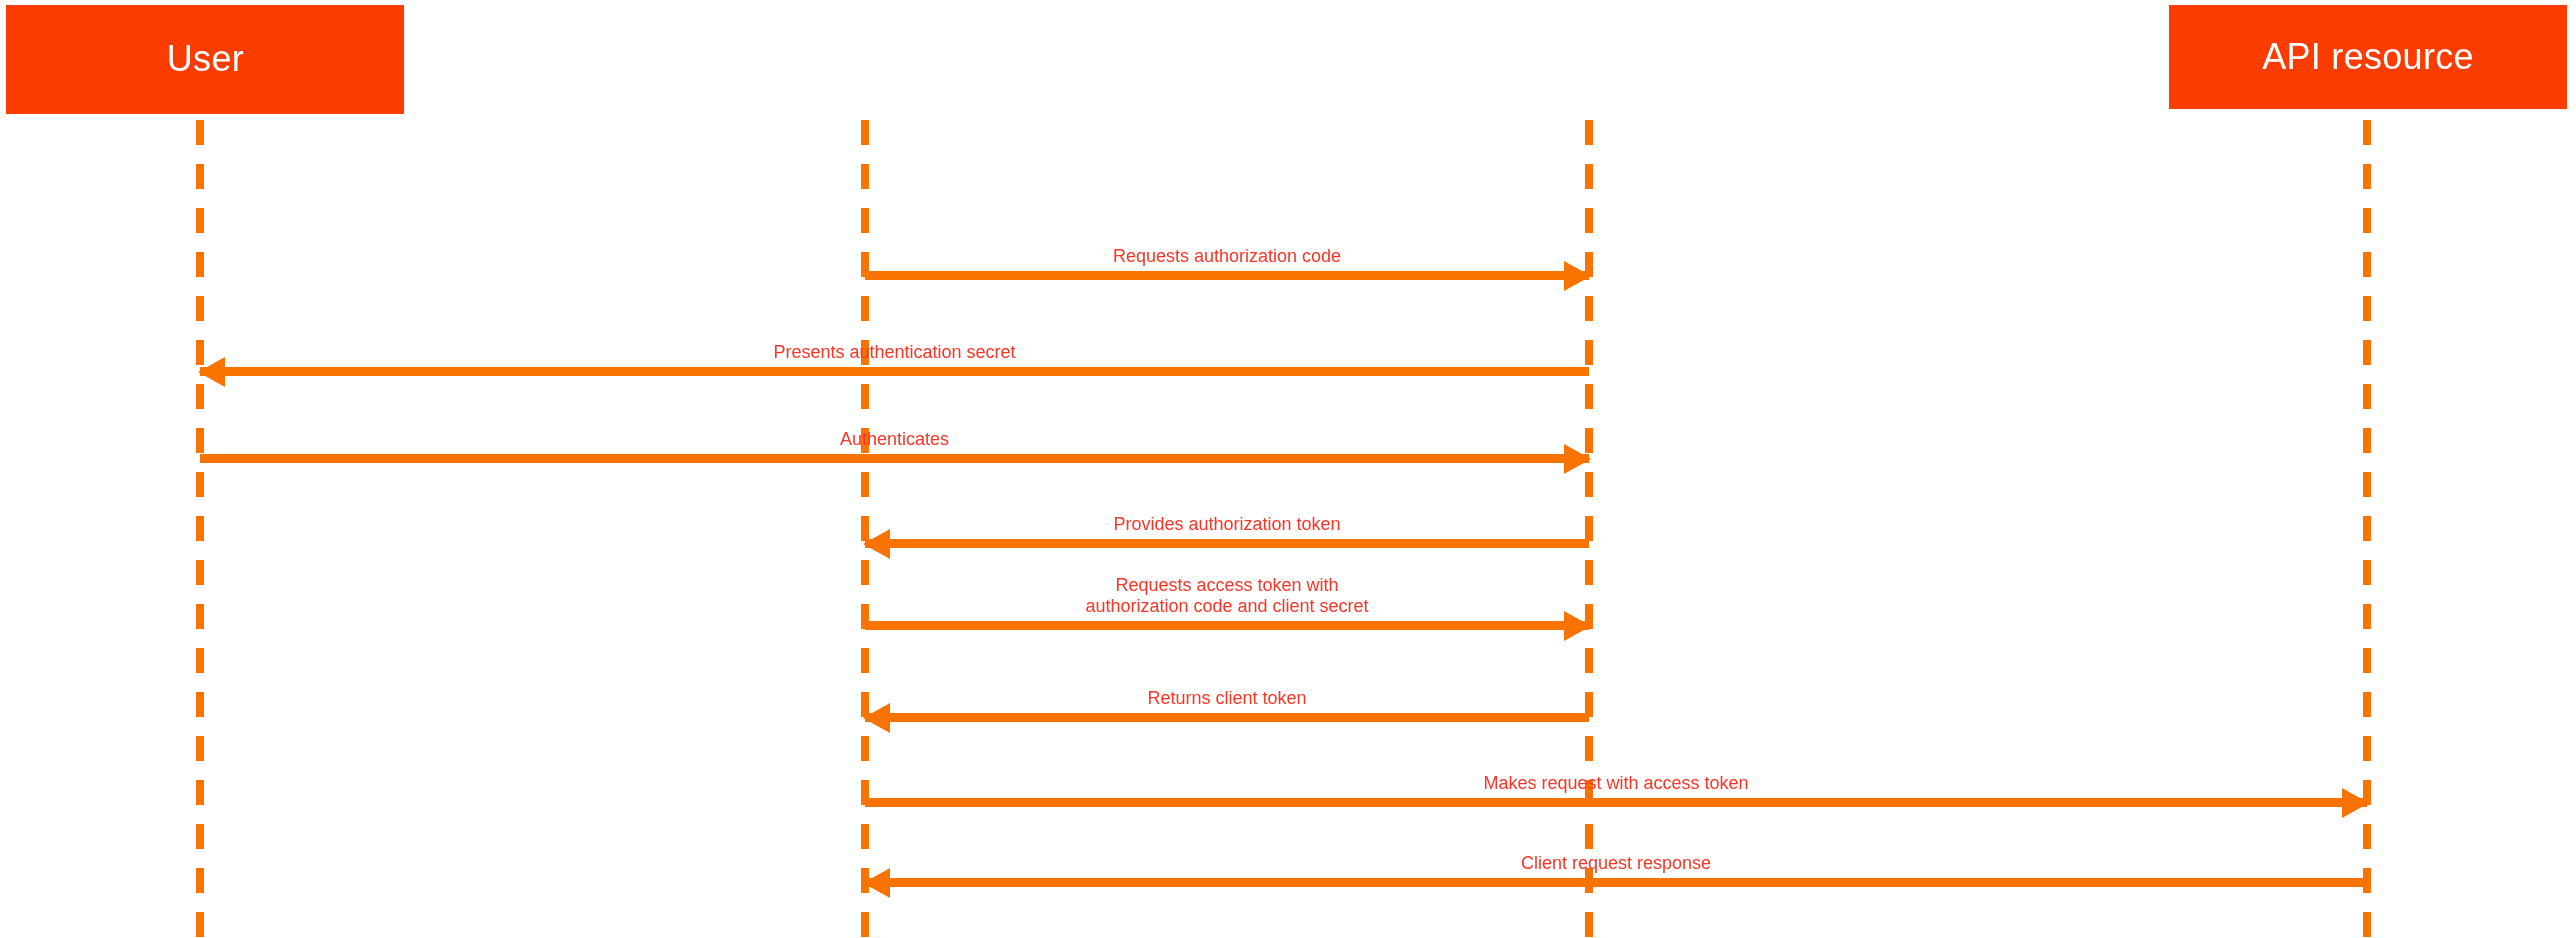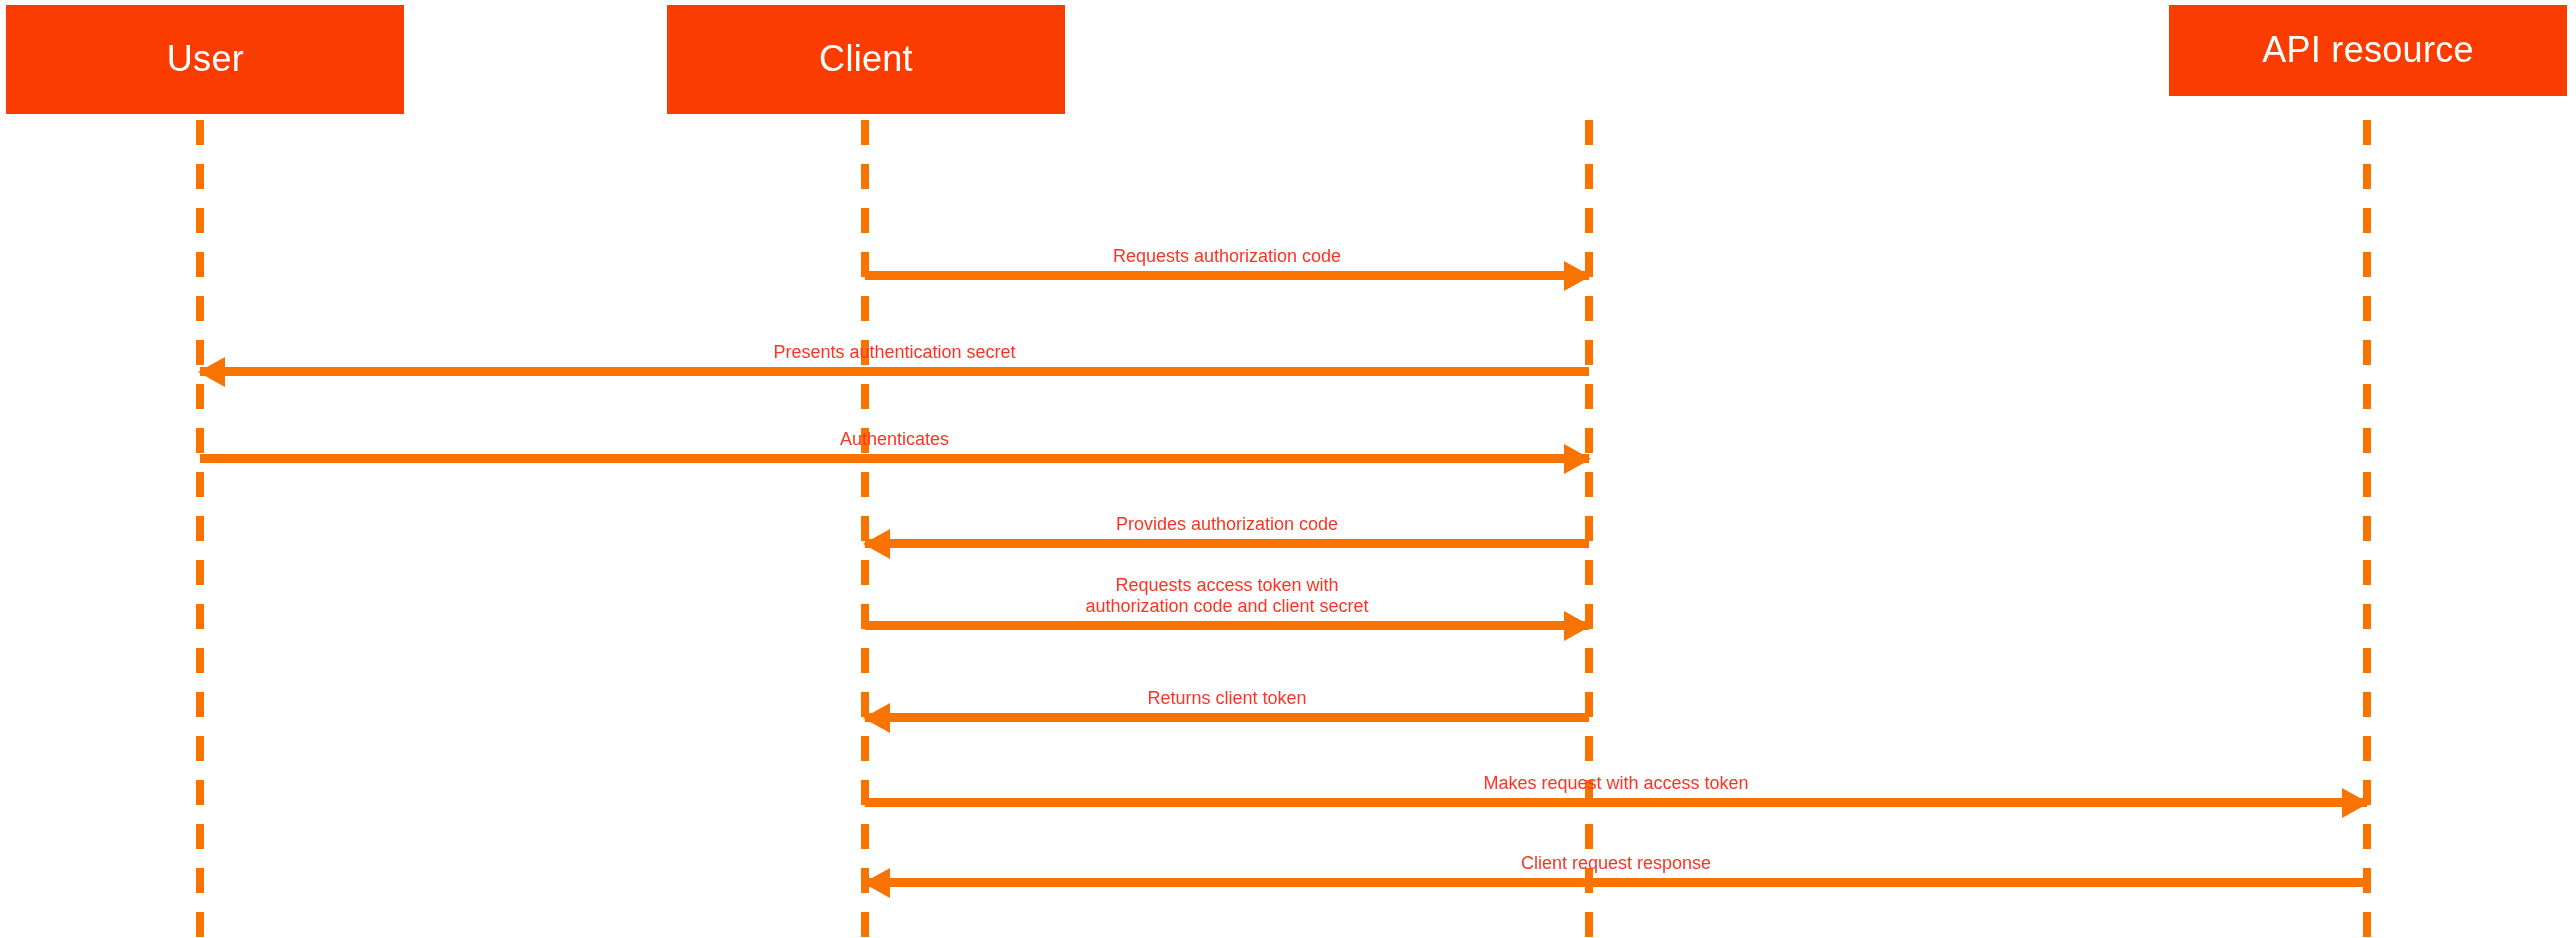--- a/index.html
+++ b/index.html
@@ -91,26 +91,23 @@
   }
 </style>
 </head>
 <body>
 
 <div id="diagram-root" style="width: 2576px; height: 939px; background: rgb(255, 255, 255);">
     <div class="participant-box" style="--box-fill: #fb3c00; color: rgb(255, 255, 255); left: 6.4px; top: 4.6px; width: 398px; height: 109px;">
       <span>User</span>
     </div>
     <div class="lifeline" style="--life-color: #f97300; left: 200px; top: 120px; height: 819px;"></div>
-    <div class="participant-box" style="--box-fill: #fb3c00; color: rgb(255, 255, 255); left: 667px; top: 4.6px; width: 398px; height: 109px;">
-      <span>Client</span>
-    </div>
     <div class="lifeline" style="--life-color: #f97300; left: 865px; top: 120px; height: 819px;"></div>
     <div class="lifeline" style="--life-color: #f97300; left: 1589px; top: 120px; height: 819px;"></div>
-    <div class="participant-box" style="--box-fill: #fb3c00; color: rgb(255, 255, 255); left: 2169px; top: 4.6px; width: 398px; height: 91px;">
+    <div class="participant-box" style="--box-fill: #fb3c00; color: rgb(255, 255, 255); left: 2169px; top: 4.6px; width: 398px; height: 104px;">
       <span>API resource</span>
     </div>
     <div class="lifeline" style="--life-color: #f97300; left: 2367px; top: 120px; height: 819px;"></div>
     <div class="message" style="left: 865px; width: 724px; top: 276px;">
       <div class="msg-line" style="--arrow-color: #f97300;"></div>
       <div class="msg-head right" style="--arrow-color: #f97300;"></div>
       <div class="msg-label" style="--label-color: #fb3526;">Requests authorization code</div>
     </div>
     <div class="message" style="left: 200px; width: 1389px; top: 372px;">
       <div class="msg-line" style="--arrow-color: #f97300;"></div>
@@ -118,21 +115,21 @@
       <div class="msg-label" style="--label-color: #fb3526;">Presents authentication secret</div>
     </div>
     <div class="message" style="left: 200px; width: 1389px; top: 459px;">
       <div class="msg-line" style="--arrow-color: #f97300;"></div>
       <div class="msg-head right" style="--arrow-color: #f97300;"></div>
       <div class="msg-label" style="--label-color: #fb3526;">Authenticates</div>
     </div>
     <div class="message" style="left: 865px; width: 724px; top: 544px;">
       <div class="msg-line" style="--arrow-color: #f97300;"></div>
       <div class="msg-head left" style="--arrow-color: #f97300;"></div>
-      <div class="msg-label" style="--label-color: #fb3526;">Provides authorization code</div>
+      <div class="msg-label" style="--label-color: #fb3526;">Provides authorization token</div>
     </div>
     <div class="message" style="left: 865px; width: 724px; top: 626px;">
       <div class="msg-line" style="--arrow-color: #f97300;"></div>
       <div class="msg-head right" style="--arrow-color: #f97300;"></div>
       <div class="msg-label" style="--label-color: #fb3526;">Requests access token with
 authorization code and client secret</div>
     </div>
     <div class="message" style="left: 865px; width: 724px; top: 718px;">
       <div class="msg-line" style="--arrow-color: #f97300;"></div>
       <div class="msg-head left" style="--arrow-color: #f97300;"></div>

